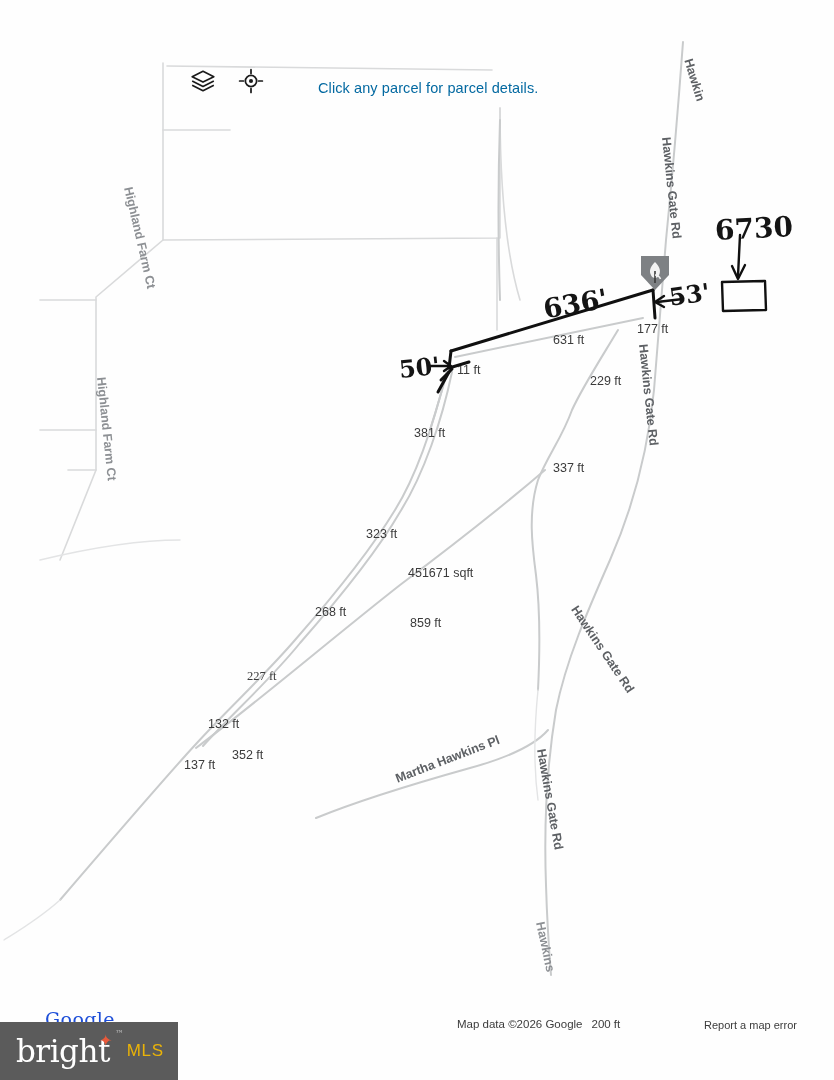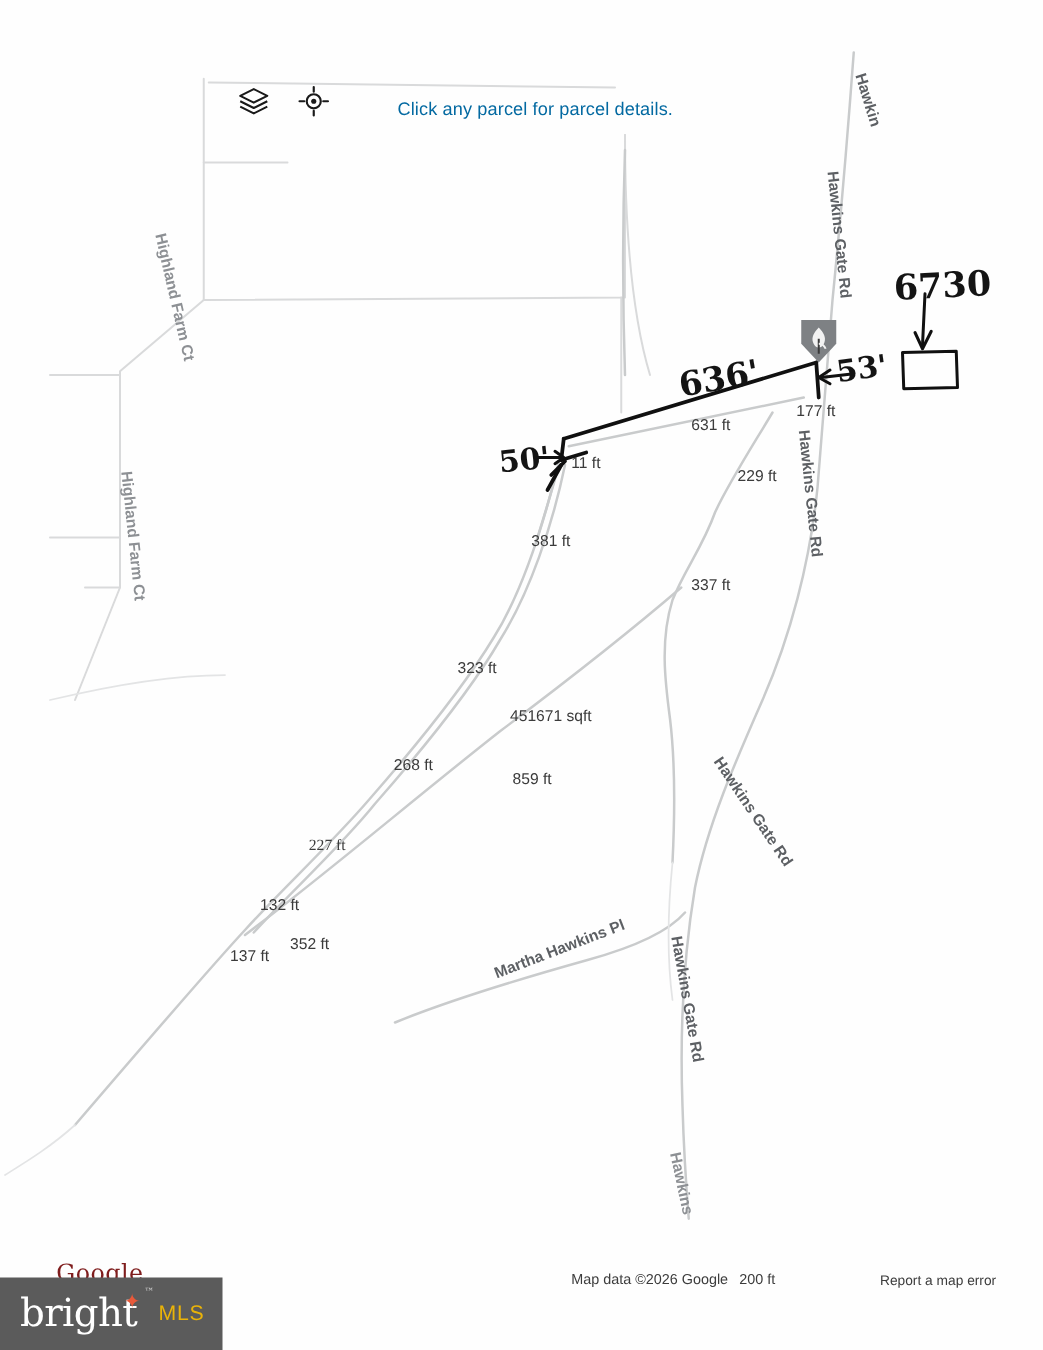--- a/index.html
+++ b/index.html
@@ -55,21 +55,21 @@
     position:absolute;left:45px;top:957px;z-index:6;
     display:flex;flex-direction:column;gap:9px;
   }
   #footer-links a{
     font-size:12.5px;color:#2b2b2b;text-decoration:none;cursor:pointer;
     line-height:1;
   }
   #google-wm{
     position:absolute;left:45px;top:1008px;z-index:2;
     font-family:"DejaVu Serif", serif;
-    font-size:19px;color:#7f1d1d;letter-spacing:.4px;
+    font-size:19px;color:#1d4ed8;letter-spacing:.4px;
   }
 
   
   #attrib{
     position:absolute;left:457px;top:1018px;z-index:6;
     font-size:11.5px;color:#3c3c3c;white-space:nowrap;
   }
   #attrib .scale{margin-left:9px;}
   #report-error{
     position:absolute;left:704px;top:1019px;z-index:6;
@@ -161,21 +161,21 @@
     </span>
   </div>
 
   <div id="hint">Click any parcel for parcel details.</div>
 
   <div id="dimension-labels">
       <div class="mlabel" style="left: 553px; top: 333px;">631 ft</div>
       <div class="mlabel" style="left: 637px; top: 322px;">177 ft</div>
       <div class="mlabel" style="left: 457px; top: 363px;">11 ft</div>
       <div class="mlabel" style="left: 590px; top: 374px;">229 ft</div>
-      <div class="mlabel" style="left: 425px; top: 426px; text-align: right;">381 ft</div>
+      <div class="mlabel" style="left: 414px; top: 426px; text-align: right;">381 ft</div>
       <div class="mlabel" style="left: 553px; top: 461px;">337 ft</div>
       <div class="mlabel" style="left: 366px; top: 527px;">323 ft</div>
       <div class="mlabel" style="left: 408px; top: 543px; margin-top: 23px;">451671 sqft</div>
       <div class="mlabel" style="left: 315px; top: 605px;">268 ft</div>
       <div class="mlabel" style="left: 410px; top: 616px;">859 ft</div>
       <div class="mlabel" style="left: 247px; top: 669px; font-family: Liberation Serif, serif;">227 ft</div>
       <div class="mlabel" style="left: 208px; top: 717px;">132 ft</div>
       <div class="mlabel" style="left: 232px; top: 748px;">352 ft</div>
       <div class="mlabel" style="left: 184px; top: 758px;">137 ft</div>
     </div>

